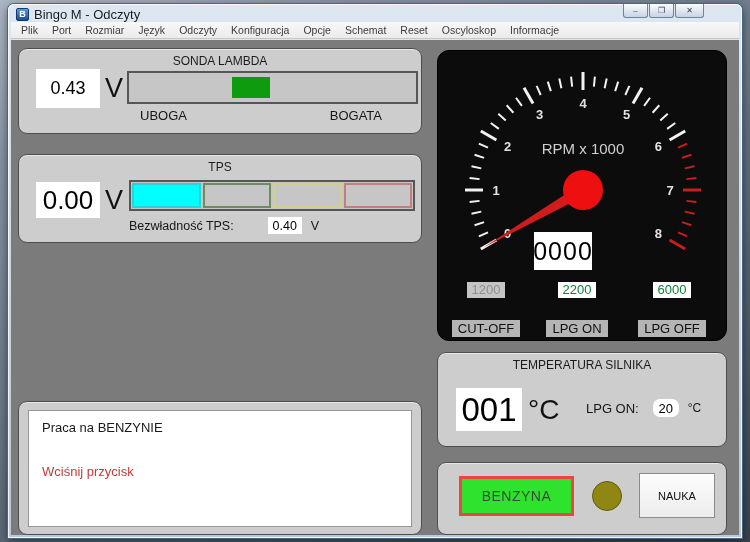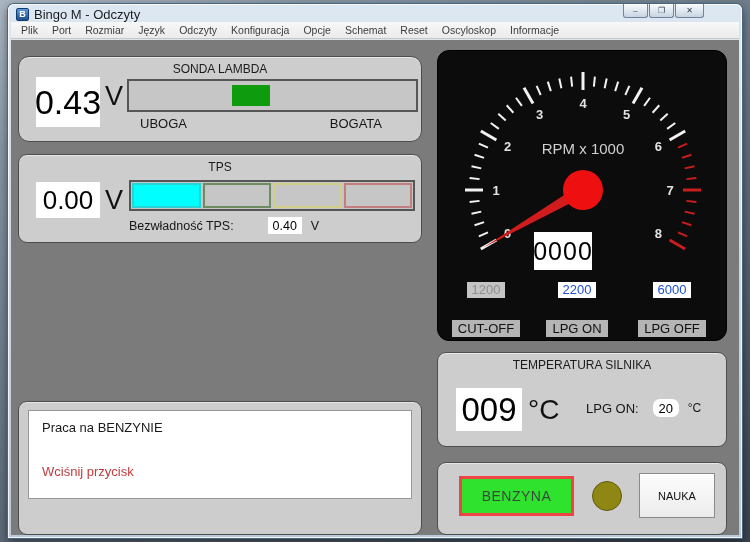--- a/index.html
+++ b/index.html
@@ -32,22 +32,22 @@
 
   .client { position:absolute; left:3px; right:3px; top:36px; bottom:3px; background:#7b7b7b; overflow:hidden; }
 
   
   .panel { position:absolute; background:#cdcdcd; border:1px solid #4d4d4d; border-radius:9px;
            box-shadow:inset 0 1px 0 rgba(255,255,255,.55); }
   .panel-title { text-align:center; font-size:12px; color:#1b1b1b; padding-top:5px; }
   .val-box { position:absolute; background:#fff; color:#000; display:flex; align-items:center; justify-content:center; }
 
   
-  #lambda { left:7px; top:16px; width:404px; height:86px;border-radius:11px; }
-  .lambda-value { left:17px; top:20px; width:64px; height:50px; font-size:34px; }
+  #lambda { left:7px; top:8px; width:404px; height:86px; }
+  .lambda-value { left:17px; top:20px; width:64px; height:39px; font-size:18px; }
   .lambda-unit  { position:absolute; left:86px; top:20px; height:39px; display:flex; align-items:center; font-size:27px; color:#111; }
   .lambda-bar { position:absolute; left:108px; top:22px; width:291px; height:33px; background:#c6c6c6; border:2px solid #565656; }
   .lambda-block { position:absolute; top:4px; bottom:4px; }
   .lambda-scale { position:absolute; left:108px; top:59px; width:291px; display:flex; justify-content:space-between;
                   padding:0 36px 0 13px; font-size:13px; color:#161616; }
 
   
   #tps { left:7px; top:114px; width:404px; height:89px; }
   .tps-value { left:17px; top:27px; width:64px; height:36px; font-size:26px; }
   .tps-unit  { position:absolute; left:86px; top:27px; height:36px; display:flex; align-items:center; font-size:27px; color:#111; }
@@ -65,32 +65,32 @@
   .act-track { position:absolute; left:19px; top:4px; width:240px; height:22px; background:#cbcbcb;
                border:1px solid #8f8fa0; box-shadow:inset 1px 1px 0 rgba(255,255,255,.8); }
   .act-cursor { position:absolute; left:2px; top:2px; width:4px; height:16px; background:#5a6074; }
   .act-minibar { position:absolute; height:7px; border-radius:3px; }
   .act-caret { position:absolute; left:191px; top:72px; transform:translateX(-50%); font-size:9px; color:#1a1a1a; }
   .act-065 { left:177px; top:81px; width:28px; height:17px; font-size:13px; }
   .act-pwa { position:absolute; left:191px; top:99px; transform:translateX(-50%); font-size:14px; color:#161616; }
 
   
   #message { left:7px; top:361px; width:404px; height:134px; }
-  .msg-inner { position:absolute; left:9px; top:8px; width:384px; height:89px; background:#fff;
+  .msg-inner { position:absolute; left:9px; top:8px; width:384px; height:117px; background:#fff;
                border:1px solid #979797; padding:9px 13px; font-size:13px; }
   .msg-line1 { color:#1a1a1a; }
   .msg-line2 { margin-top:29px; }
 
   
   #gauge { left:426px; top:10px; width:290px; height:291px; background:#0c0c0c; border:1px solid #000;
            border-radius:12px; box-shadow:none; }
   #gauge svg { position:absolute; left:0; top:0; }
   .digital { left:96px; top:181px; width:58px; height:38px; font-size:25px; letter-spacing:1px; }
   .thr-col { position:absolute; top:231px; display:flex; flex-direction:column; align-items:center; gap:22px; }
-  .thr-value { background:#fff; color:#1d4ed8; font-size:13px; line-height:16px; height:16px; padding:0 5px; }
+  .thr-value { background:#fff; color:#15803d; font-size:13px; line-height:16px; height:16px; padding:0 5px; }
   .thr-col.dimmed .thr-value { background:#c4c4c4; color:#8e8e8e; }
   .thr-label { background:#b5b5b5; color:#101010; font-size:13px; line-height:17px; height:17px; padding:0 6px; }
 
   
   #temp { left:426px; top:312px; width:290px; height:95px; }
   .temp-value { left:18px; top:35px; width:66px; height:43px; font-size:33px; }
   .temp-unit { position:absolute; left:90px; top:35px; height:43px; display:flex; align-items:center; font-size:28px; color:#111; }
   .lpg-row { position:absolute; left:148px; top:46px; display:flex; align-items:center; font-size:13px; color:#161616; }
   .lpg-row .val-box { position:static; width:26px; height:18px; font-size:13px; margin-left:14px;border-radius:7px; }
   .lpg-row .lpg-unit { margin-left:9px; font-size:12px; }
@@ -242,21 +242,21 @@
             <div class="thr-label">LPG ON</div>
           </div>
           <div class="thr-col" style="left: 193px; width: 82px;">
             <div class="thr-value">6000</div>
             <div class="thr-label">LPG OFF</div>
           </div>
         </div>
 
       <div class="panel" id="temp">
         <div class="panel-title">TEMPERATURA SILNIKA</div>
-        <div class="val-box temp-value">009</div>
+        <div class="val-box temp-value">001</div>
         <div class="temp-unit">°C</div>
         <div class="lpg-row">
           <span>LPG ON:</span>
           <span class="val-box">20</span>
           <span class="lpg-unit">°C</span>
         </div>
       </div>
 
       <div class="panel" id="fuel">
         <div class="benzyna-btn" id="benzyna-btn" style="background: rgb(46, 226, 46);">BENZYNA</div>

